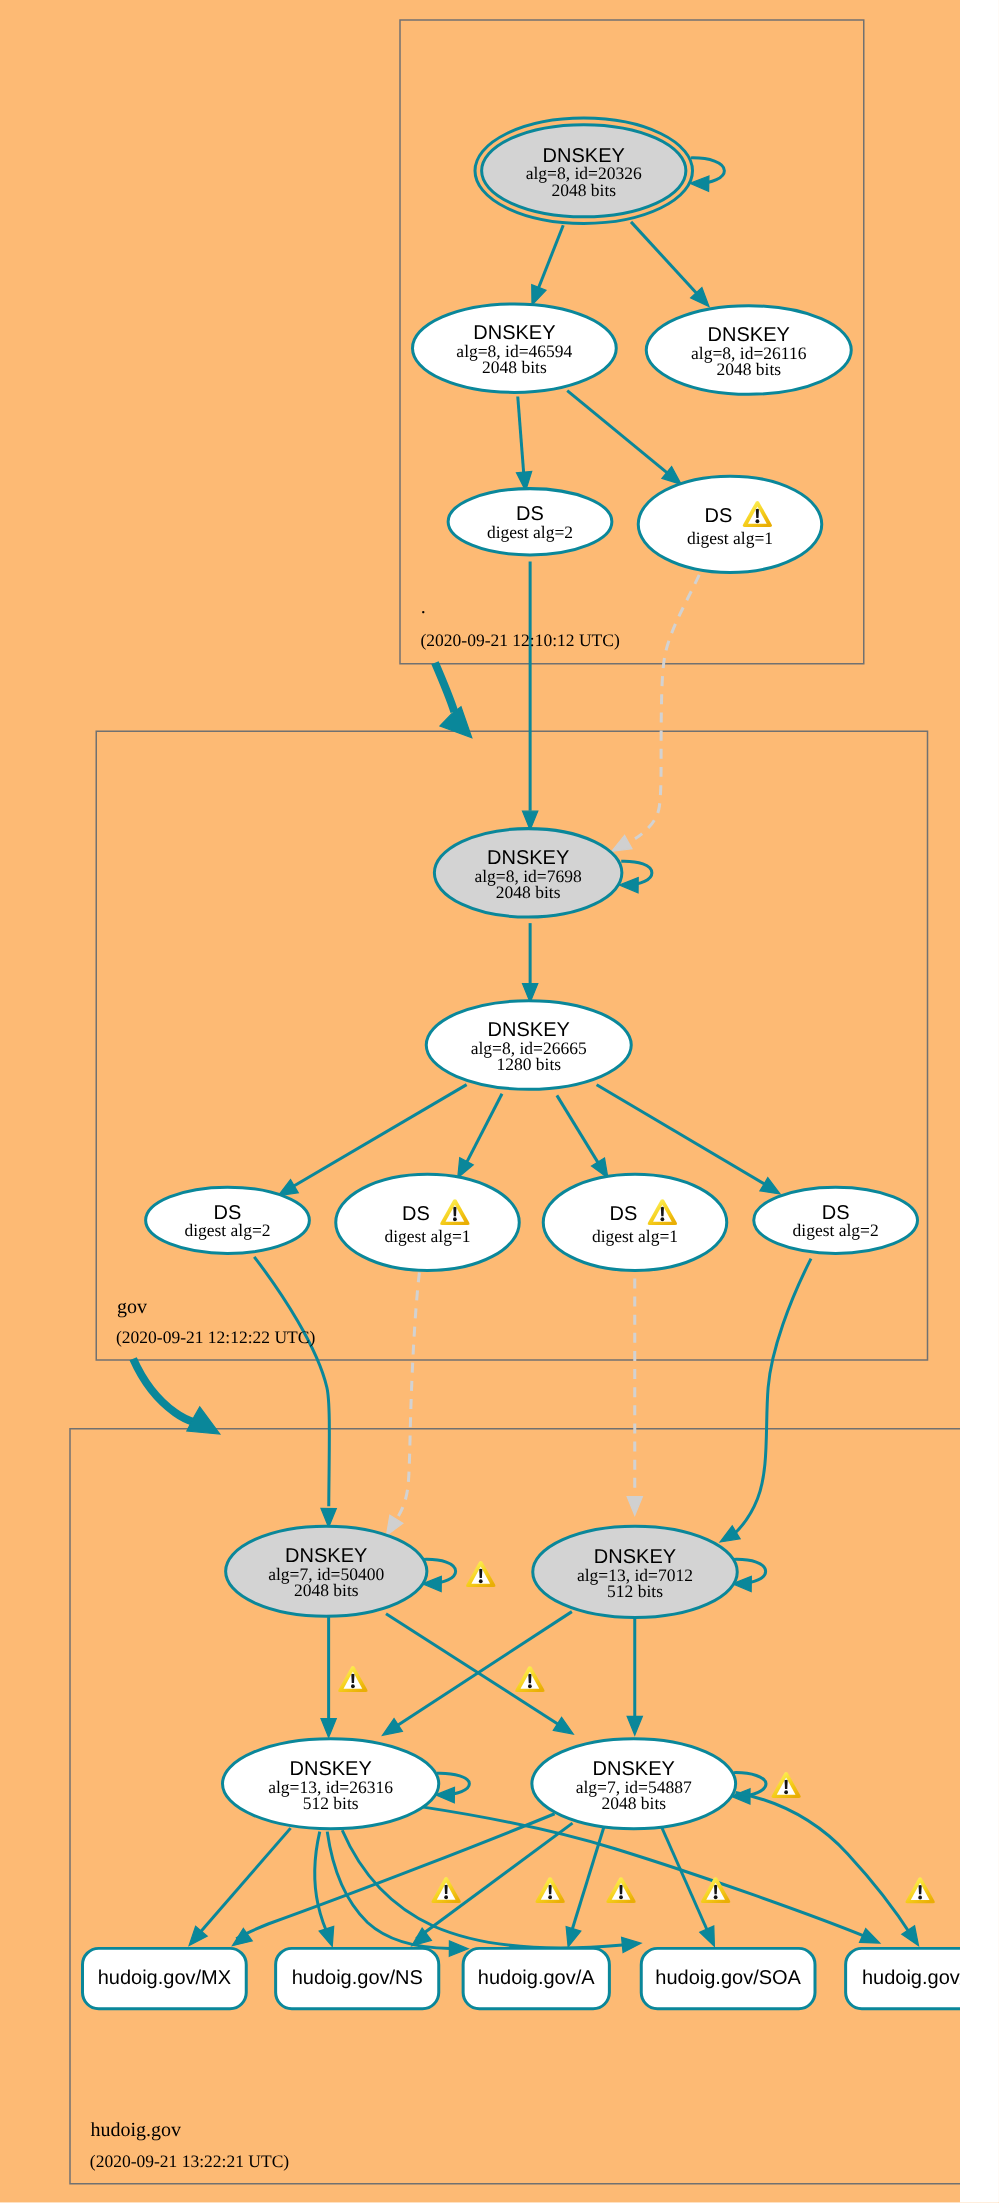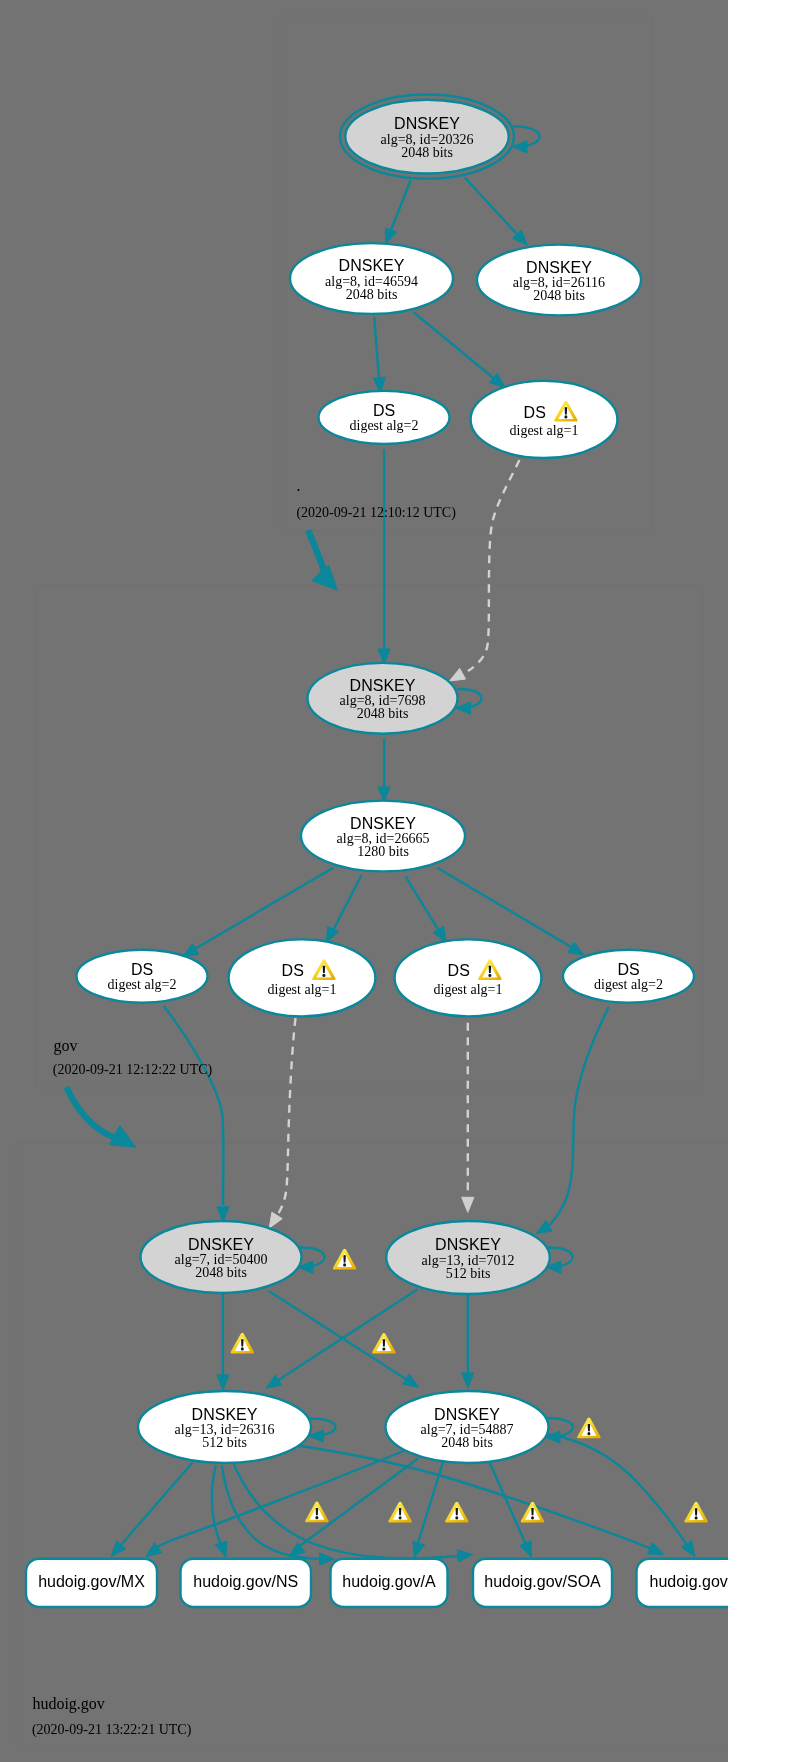--- a/index.html
+++ b/index.html
@@ -1,17 +1,17 @@
 <!DOCTYPE html>
 <html><head>
 <meta charset="utf-8">
 <title>DNSSEC authentication chain</title>
 <style>
   html,body{margin:0;padding:0;background:#ffffff;}
-  #page{position:relative;width:728px;height:1762px;background:#737373;overflow:hidden;}
+  #page{position:relative;width:728px;height:1762px;background:#fdba74;overflow:hidden;padding-left:40px;}
   svg{display:block;}
   .clusterbox{fill:none;stroke:#717171;stroke-width:1.2;}
   .e-teal{fill:none;stroke:#0a879a;stroke-width:2.4;}
   .e-teal-head{fill:#0a879a;stroke:#0a879a;stroke-width:1;}
   .e-gray{fill:none;stroke:#d2d2d2;stroke-width:2.4;stroke-dasharray:8,6.5;}
   .e-gray-head{fill:#d0d0d0;stroke:#d0d0d0;stroke-width:1;}
   .e-thick{fill:none;stroke:#0a879a;stroke-width:6.4;stroke-linecap:butt;}
   .e-thick-head{fill:#0a879a;stroke:#0a879a;stroke-width:1;}
   .nd{stroke:#0a879a;stroke-width:2.4;}
   .t-main{font-family:"Liberation Sans",sans-serif;font-size:16px;fill:#000;}

